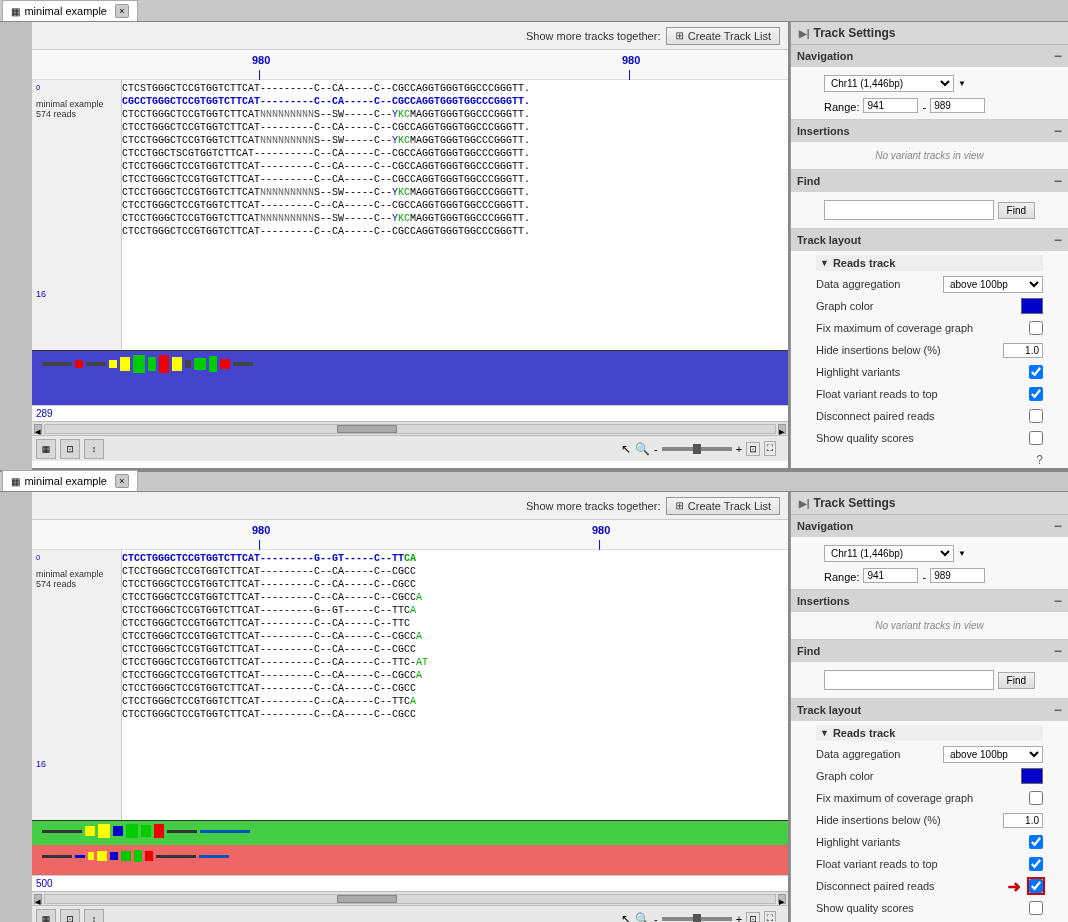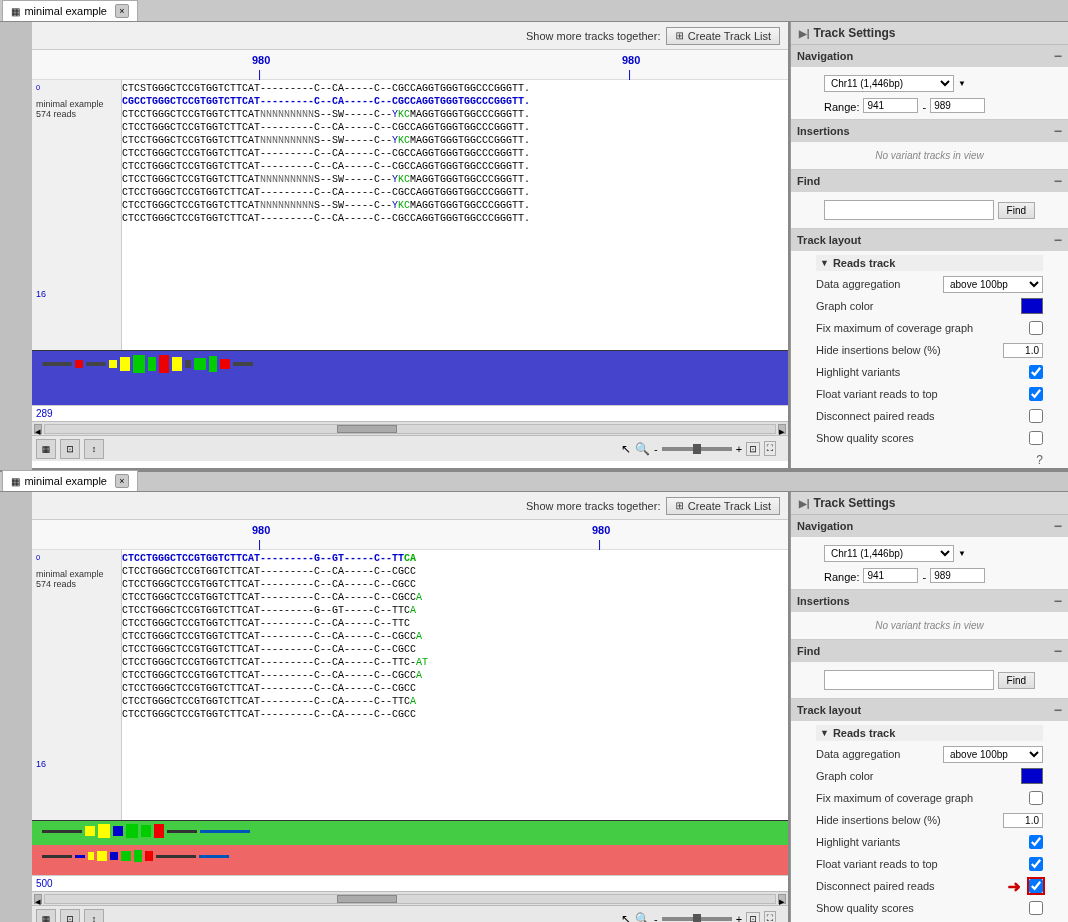--- a/index.html
+++ b/index.html
@@ -388,20 +388,21 @@
         <div style="margin-top:170px; color:#0000cc;">16</div>
       </div>
 
       <div class="seq-reads" style="background:#fff; overflow:hidden;">
         <div class="reads-block seq-mono">
           <div class="read-line">CTCSTGGGCTCCGTGGTCTTCAT---------C--CA-----C--CGCCAGGTGGGTGGCCCGGGTT.</div>
           <div class="read-line read-ref">CGCCTGGGCTCCGTGGTCTTCAT---------C--CA-----C--CGCCAGGTGGGTGGCCCGGGTT.</div>
           <div class="read-line">CTCCTGGGCTCCGTGGTCTTCAT<span class="char-N">NNNNNNNNN</span>S--SW-----C--<span class="char-C">Y</span><span class="char-A">KC</span>MAGGTGGGTGGCCCGGGTT.</div>
           <div class="read-line">CTCCTGGGCTCCGTGGTCTTCAT---------C--CA-----C--CGCCAGGTGGGTGGCCCGGGTT.</div>
           <div class="read-line">CTCCTGGGCTCCGTGGTCTTCAT<span class="char-N">NNNNNNNNN</span>S--SW-----C--<span class="char-C">Y</span><span class="char-A">KC</span>MAGGTGGGTGGCCCGGGTT.</div>
+          <div class="read-line">CTCCTGGCTSCGTGGTCTTCAT----------C--CA-----C--CGCCAGGTGGGTGGCCCGGGTT.</div>
           <div class="read-line">CTCCTGGGCTCCGTGGTCTTCAT---------C--CA-----C--CGCCAGGTGGGTGGCCCGGGTT.</div>
           <div class="read-line">CTCCTGGGCTCCGTGGTCTTCAT---------C--CA-----C--CGCCAGGTGGGTGGCCCGGGTT.</div>
           <div class="read-line">CTCCTGGGCTCCGTGGTCTTCAT<span class="char-N">NNNNNNNNN</span>S--SW-----C--<span class="char-C">Y</span><span class="char-A">KC</span>MAGGTGGGTGGCCCGGGTT.</div>
           <div class="read-line">CTCCTGGGCTCCGTGGTCTTCAT---------C--CA-----C--CGCCAGGTGGGTGGCCCGGGTT.</div>
           <div class="read-line">CTCCTGGGCTCCGTGGTCTTCAT<span class="char-N">NNNNNNNNN</span>S--SW-----C--<span class="char-C">Y</span><span class="char-A">KC</span>MAGGTGGGTGGCCCGGGTT.</div>
           <div class="read-line">CTCCTGGGCTCCGTGGTCTTCAT---------C--CA-----C--CGCCAGGTGGGTGGCCCGGGTT.</div>
         </div>
       </div>
     </div>
 

